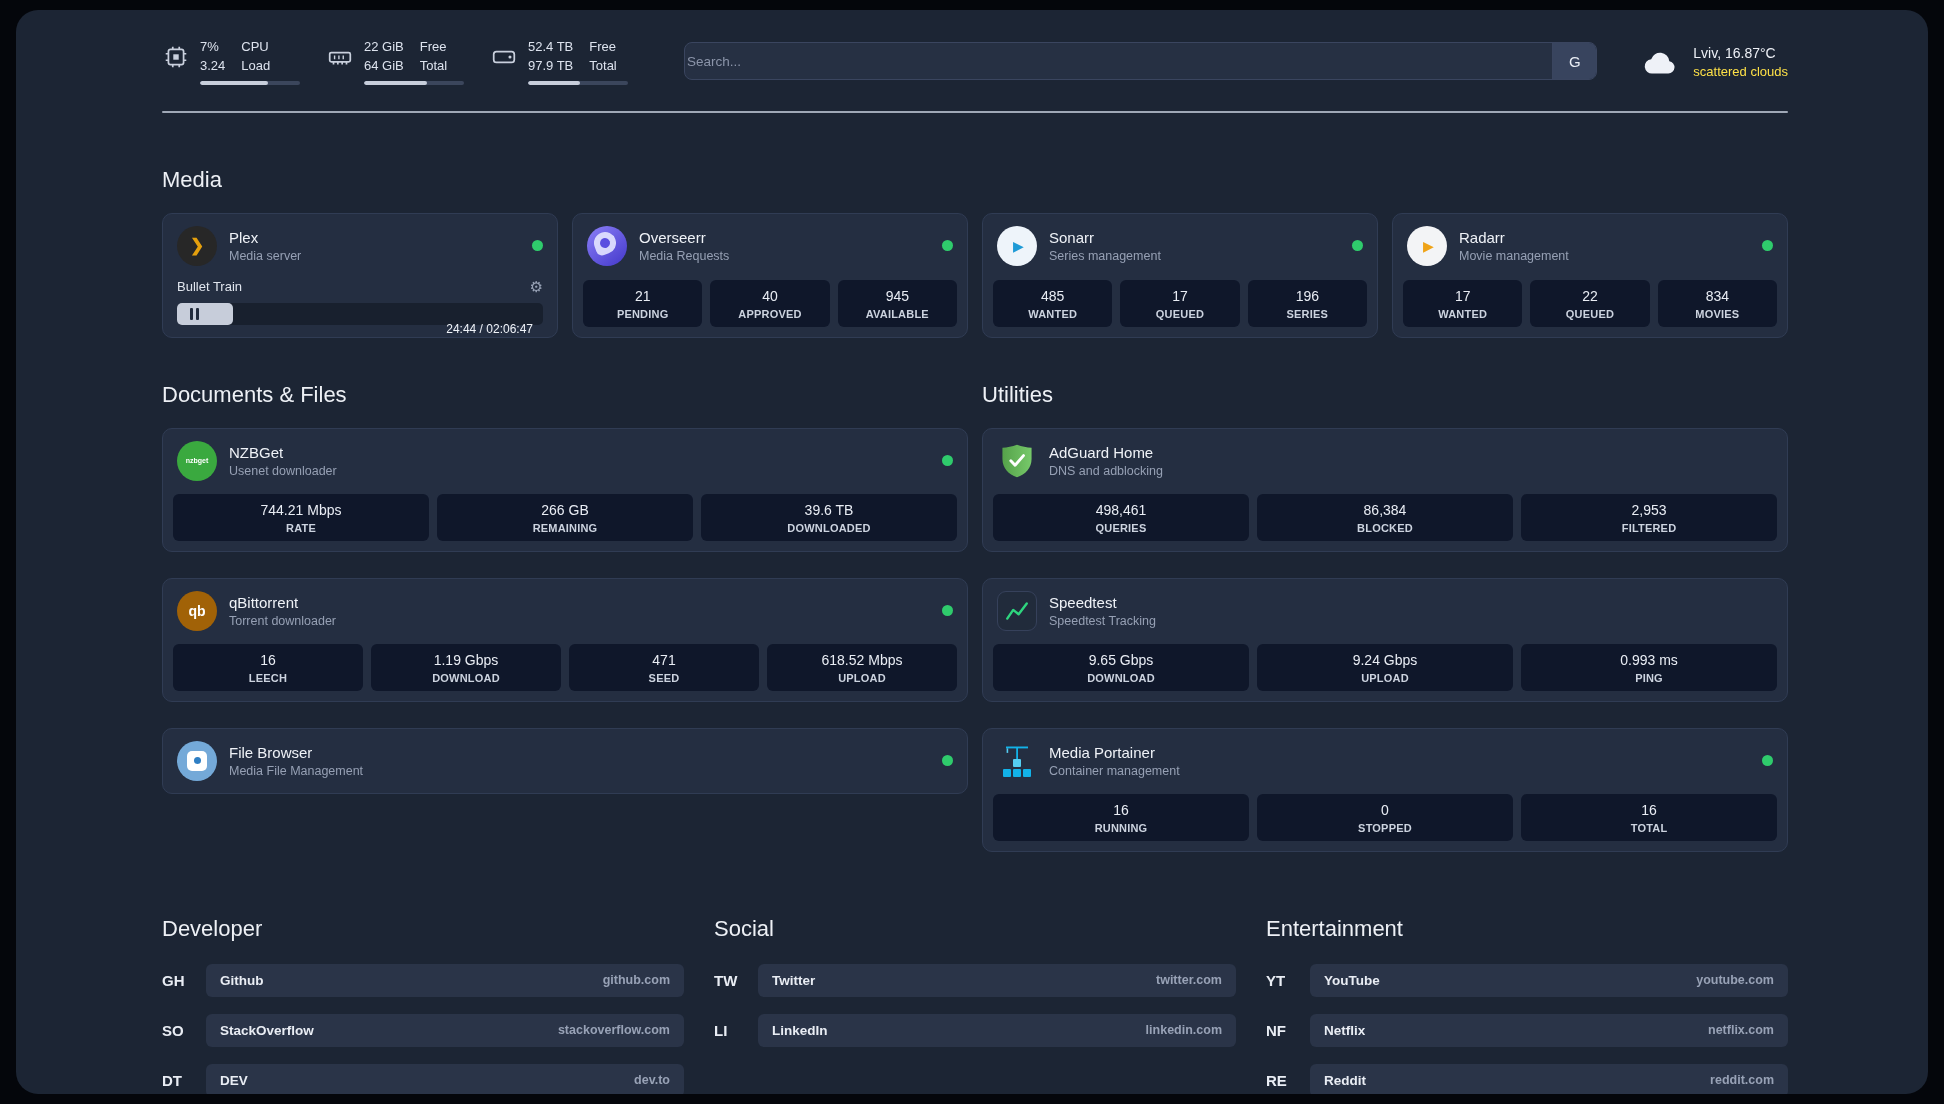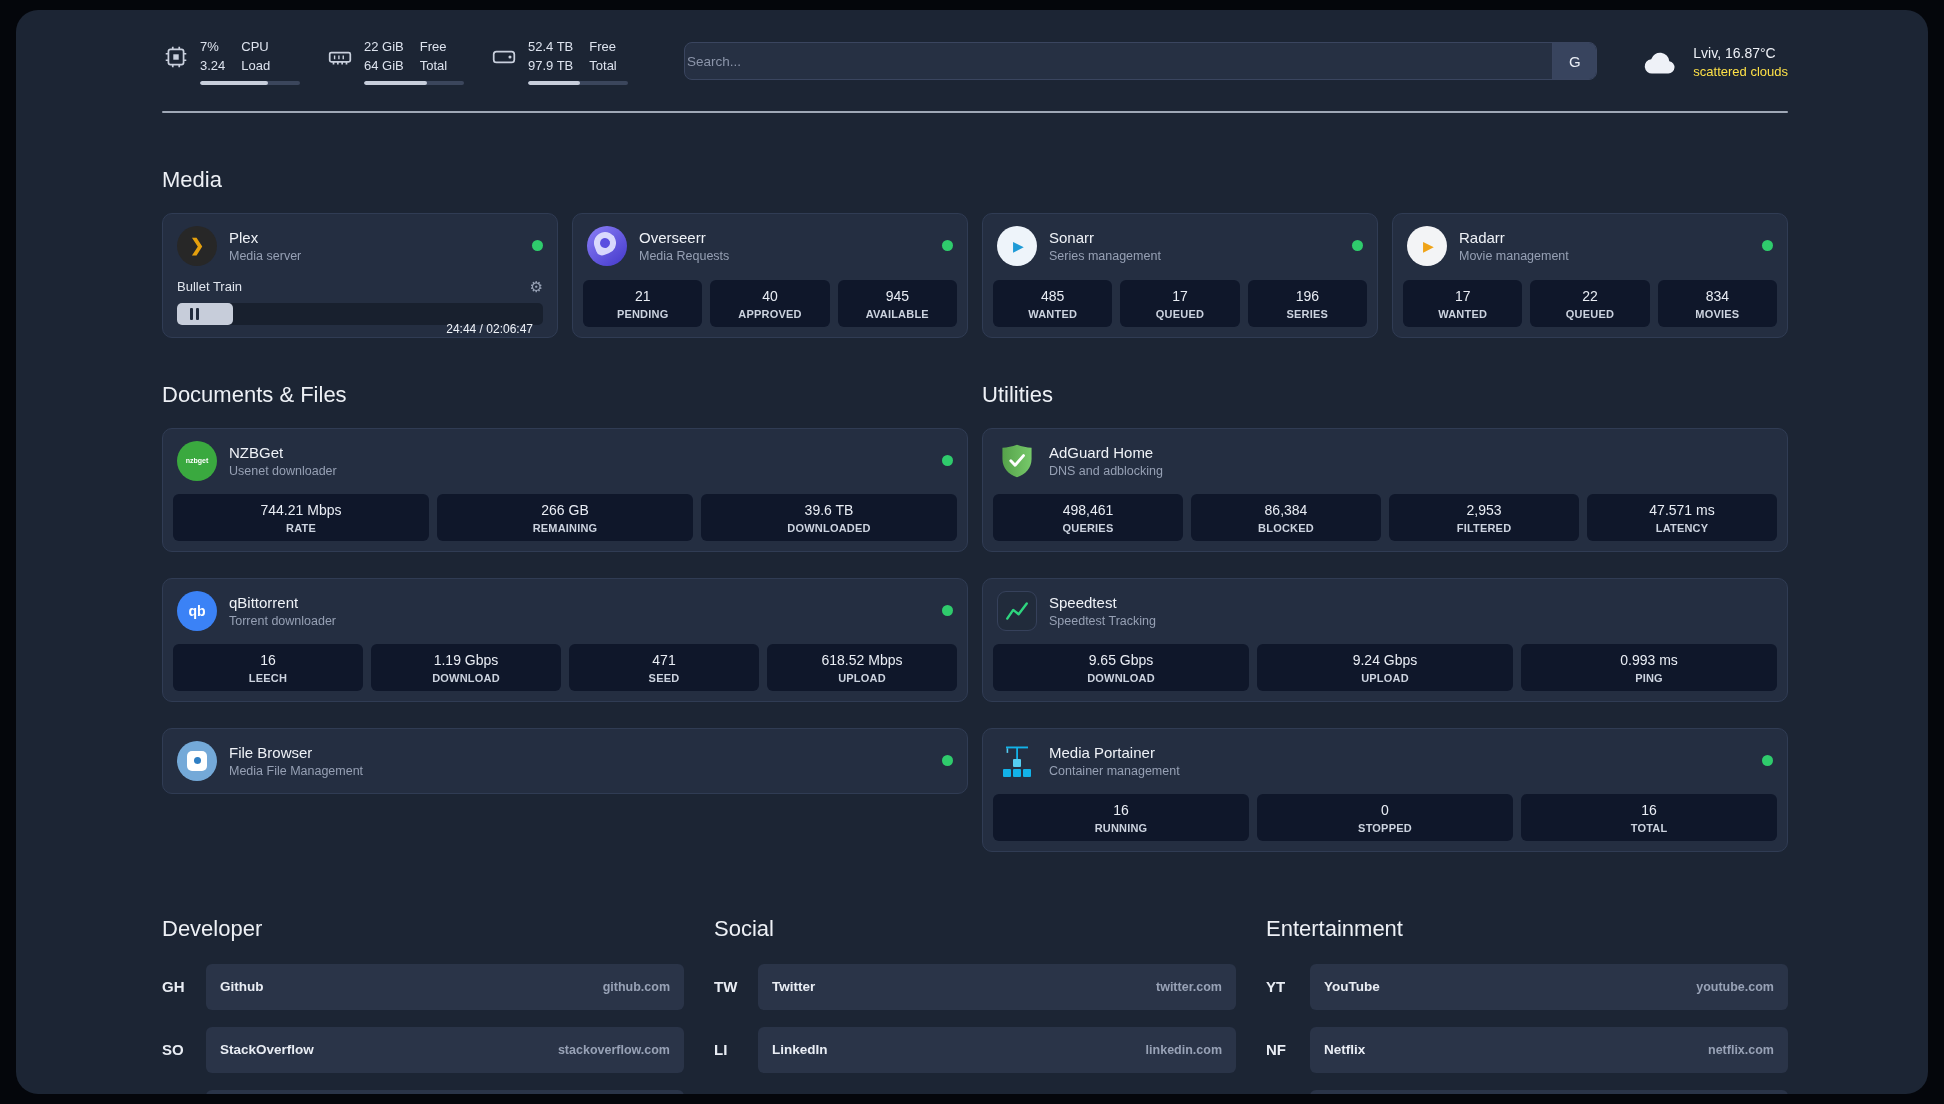--- a/index.html
+++ b/index.html
@@ -55,21 +55,21 @@
   .plex-icon span { color: #e5a00d; font-size: 17px; font-weight: bold; }
   .overseerr-icon { background: linear-gradient(140deg, #8b7ff7 0%, #4338ca 100%); }
   .overseerr-swirl { position: absolute; width: 22px; height: 22px; top: 6px; left: 7px; border-radius: 50% 50% 50% 6px; background: rgba(228,230,255,.9); transform: rotate(-20deg); }
   .overseerr-swirl::after { content: ''; position: absolute; inset: 6px; border-radius: 50%; background: #5a4ee0; }
   .sonarr-icon { background: #eef4fa; }
   .sonarr-icon span { color: #1e9ad6; font-size: 14px; padding-left: 3px; }
   .radarr-icon { background: #f3f4f6; }
   .radarr-icon span { color: #efa318; font-size: 14px; padding-left: 3px; }
   .nzbget-icon { background: #3aa93f; }
   .nzbget-icon span { color: #fff; font-size: 7px; font-weight: bold; }
-  .qb-icon { background: #3b82f6; }
+  .qb-icon { background: #a16207; }
   .qb-icon span { color: #fff; font-size: 14px; font-weight: bold; }
   .fb-icon { background: #74a9d8; }
   .fb-inner { width: 20px; height: 20px; background: #fff; border-radius: 5px; display: flex; align-items: center; justify-content: center; }
   .fb-dot { width: 7px; height: 7px; border-radius: 50%; background: #2f7fc4; }
   .adguard-icon, .portainer-icon { background: transparent; border-radius: 0; overflow: visible; }
   .speedtest-icon { border-radius: 9px; background: #212b3b; border: 1px solid #36415b; }
 
   
   .player { padding: 0 14px 12px; margin-top: auto; }
   .player-top { display: flex; align-items: center; justify-content: space-between; font-size: 13px; color: #e0e5ee; margin-bottom: 7px; }
@@ -83,21 +83,21 @@
   
   .cols { display: grid; grid-template-columns: 1fr 1fr; column-gap: 14px; }
   .col .card { margin-bottom: 26px; }
   .col .card:last-child { margin-bottom: 0; }
 
   
   .bookmarks { display: grid; grid-template-columns: repeat(3, 1fr); column-gap: 30px; margin-top: 64px; padding-bottom: 40px; }
   .bm-title { margin-bottom: 22px; }
   .bm-row { display: flex; align-items: center; margin-bottom: 17px; font-weight: bold; }
   .bm-abbr { width: 44px; font-size: 15px; color: #e9edf4; flex: none; }
-  .bm-bar { flex: 1; display: flex; align-items: center; justify-content: space-between; background: #2a3448; border-radius: 6px; height: 46px; padding: 12px 14px; cursor: pointer; gap: 32px; }
+  .bm-bar { flex: 1; display: flex; align-items: center; justify-content: space-between; background: #2a3448; border-radius: 6px; height: 33px; padding: 12px 14px; cursor: pointer; gap: 32px; }
   .bm-name { font-size: 13.5px; color: #e9edf4; }
   .bm-url { font-size: 12.5px; color: #98a2b6; }
 
   svg { display: block; }
 </style>
 </head>
 <body>
 
 <div class="frame">
 <div class="content">
@@ -420,24 +420,20 @@
             <div class="stat-label">QUERIES</div>
           </div>
           <div class="stat">
             <div class="stat-value">86,384</div>
             <div class="stat-label">BLOCKED</div>
           </div>
           <div class="stat">
             <div class="stat-value">2,953</div>
             <div class="stat-label">FILTERED</div>
           </div>
-          <div class="stat">
-            <div class="stat-value">47.571 ms</div>
-            <div class="stat-label">LATENCY</div>
-          </div>
         </div>
       </div>
 
       <div class="card card-tall">
         <div class="card-header">
           <div class="app-icon speedtest-icon">
             <svg width="26" height="26" viewBox="0 0 24 24">
               <polyline points="3,19 8.5,11 13.5,15 21,5" fill="none" stroke="#2ed57e" stroke-width="2.2" stroke-linecap="round" stroke-linejoin="round"></polyline>
             </svg>
           </div>

